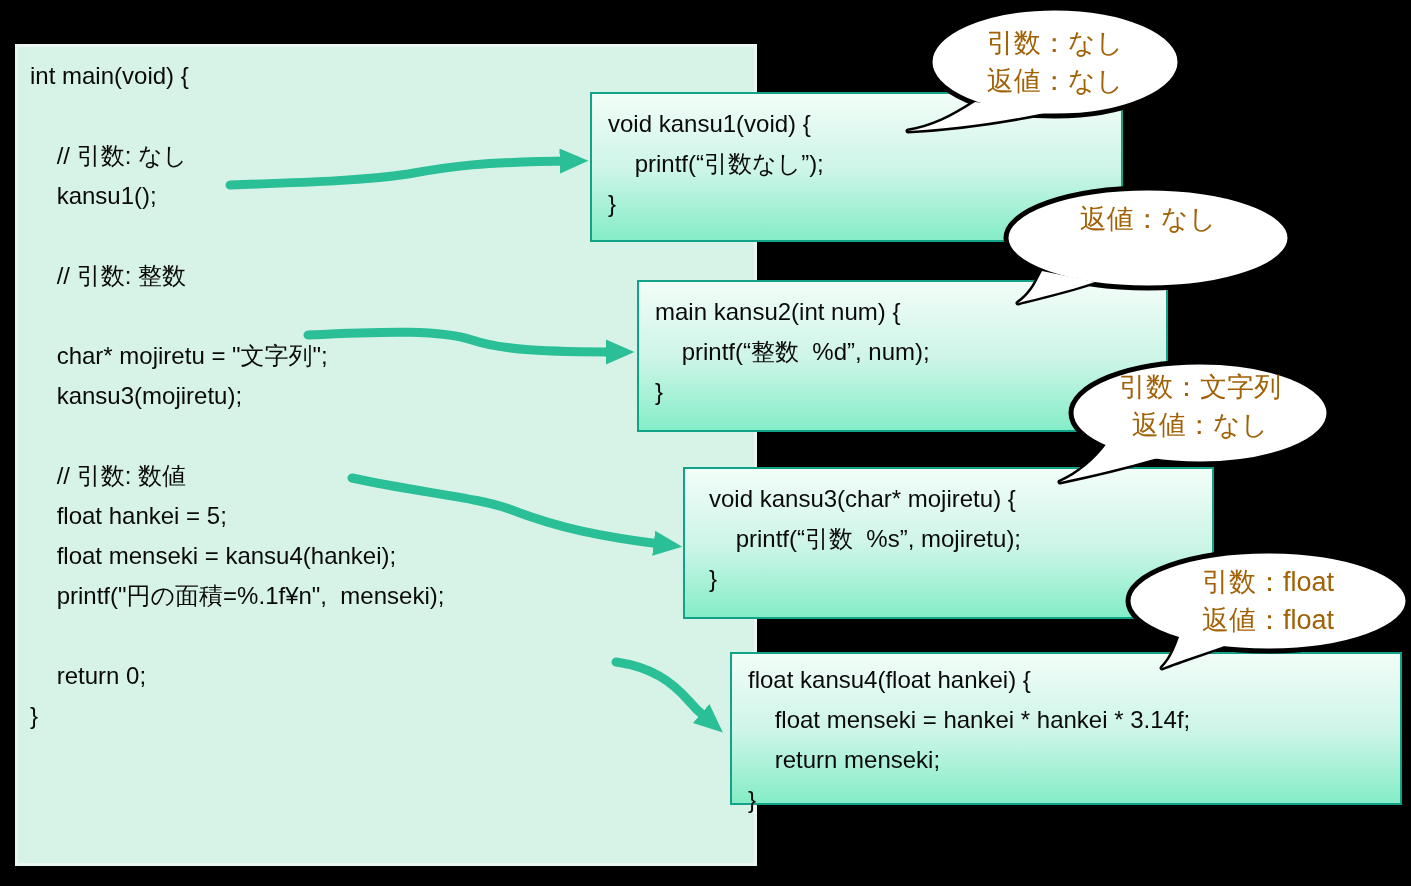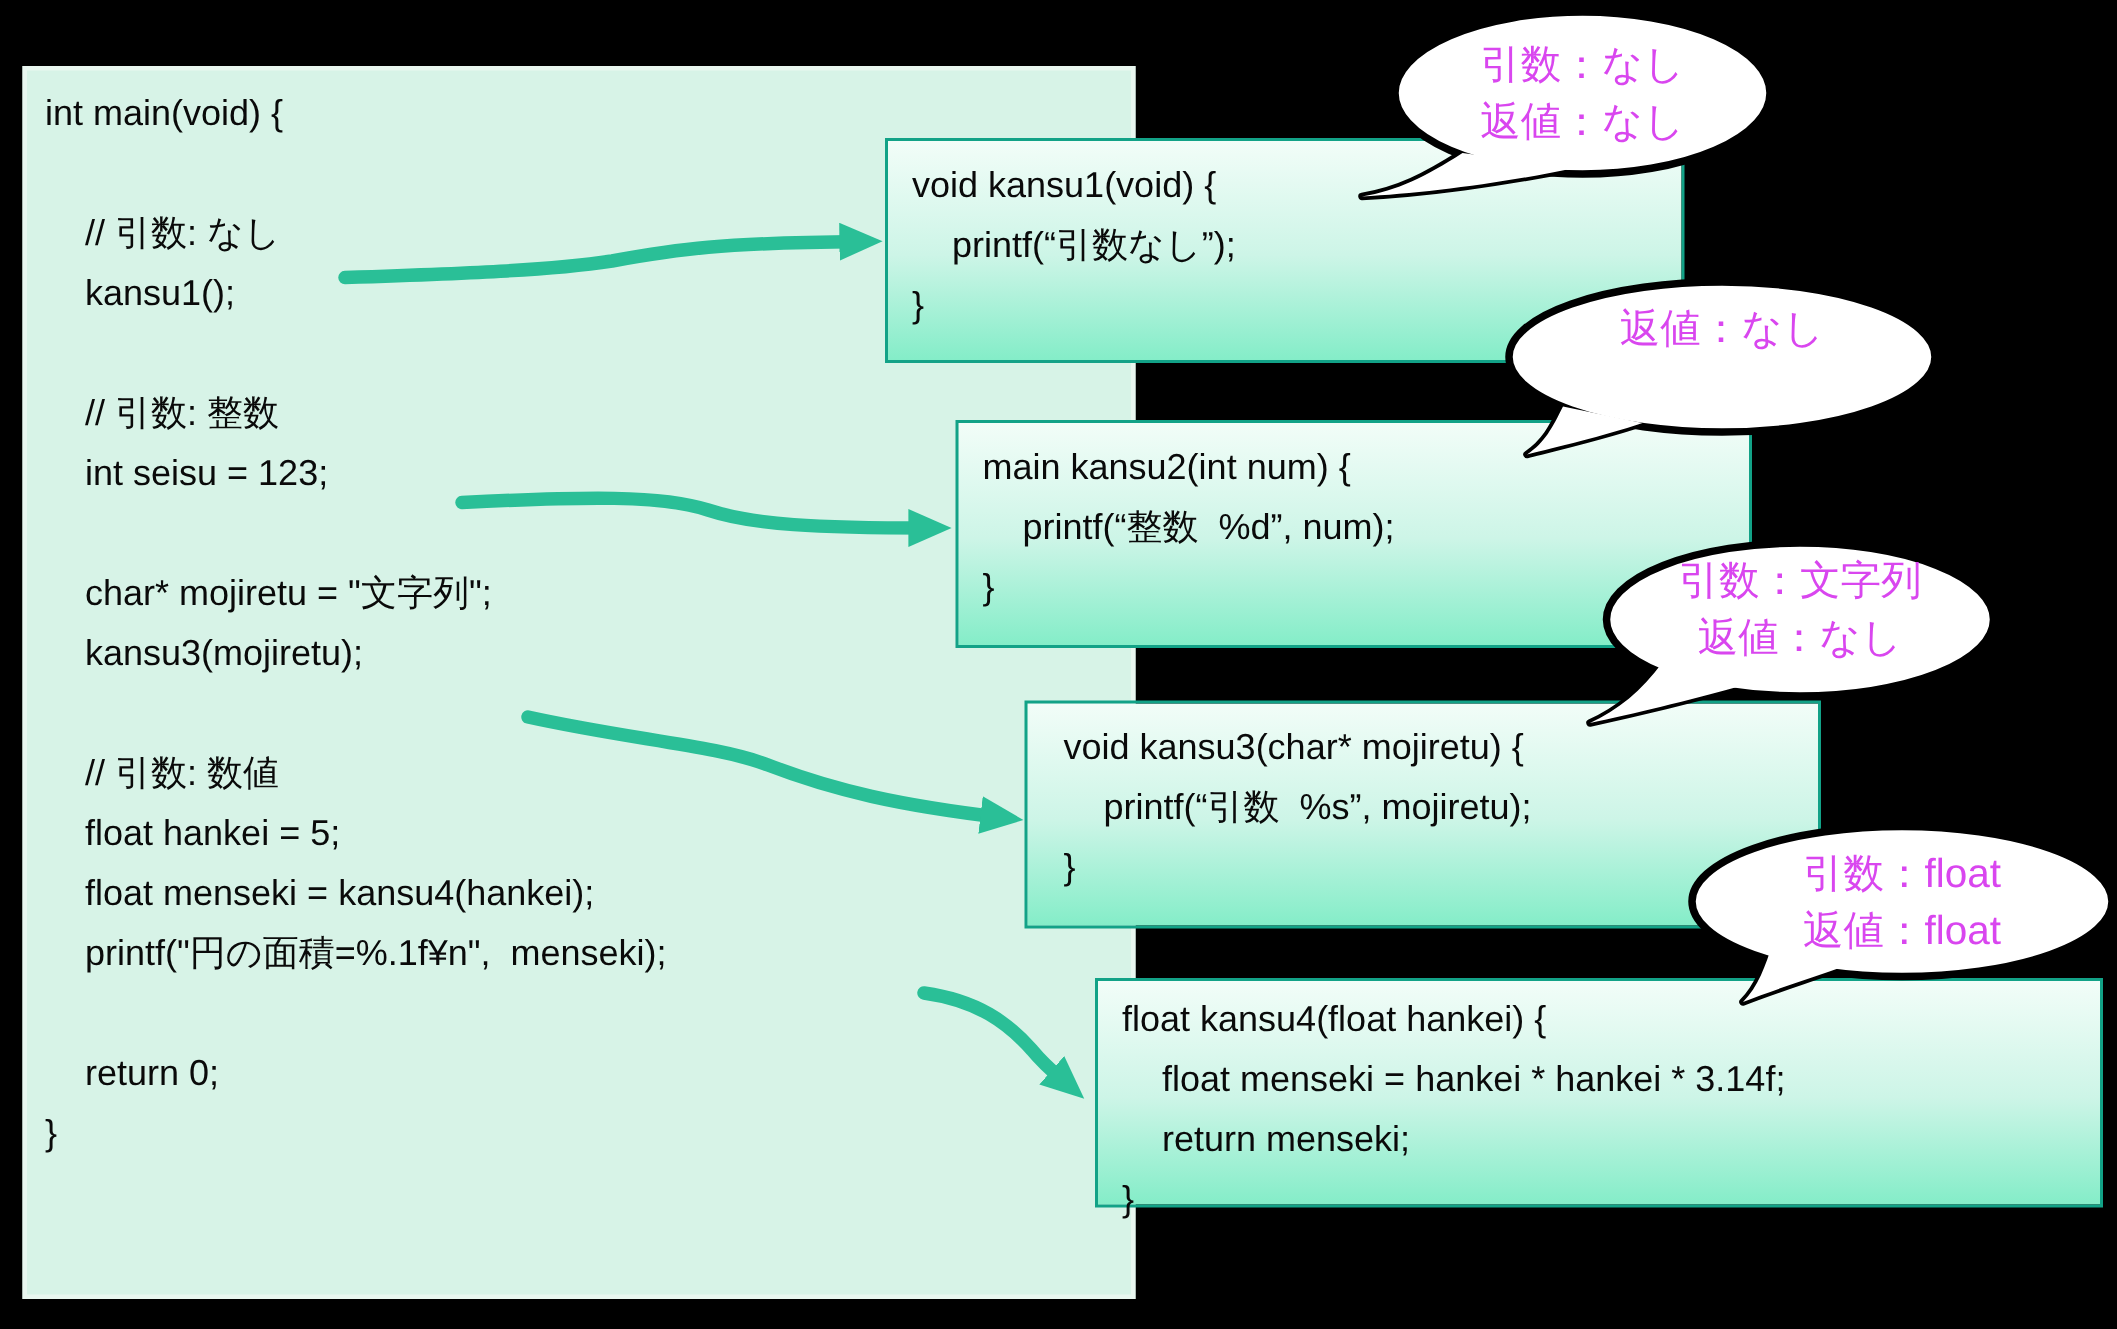--- a/index.html
+++ b/index.html
@@ -35,38 +35,37 @@
   .func-kansu2{left:637px;top:280px;width:531px;height:152px;}
   .func-kansu3{left:683px;top:467px;width:531px;height:152px;padding-left:24px;}
   .func-kansu4{left:730px;top:652px;width:672px;height:153px;padding-top:6px;}
   
   .arrows{left:0;top:0;width:1411px;height:886px;z-index:5;pointer-events:none;}
   
   .bubble{z-index:6;}
   .bubble svg{position:absolute;left:0;top:0;}
   .bubble-text{
     position:absolute;text-align:center;
-    font-size:27px;line-height:38px;color:#d946ef;
+    font-size:27px;line-height:38px;color:#a16207;
   }
   .bub1{left:850px;top:2px;width:335px;height:190px;}
   .bub2{left:940px;top:185px;width:360px;height:130px;}
   .bub3{left:1040px;top:358px;width:300px;height:135px;}
   .bub4{left:1120px;top:548px;width:292px;height:132px;}
 </style>
 </head>
 <body>
 
 <div class="abs main-box">
   <div class="code-line">int main(void) {</div>
   <div class="code-line"></div>
   <div class="code-line">    // 引数: なし</div>
   <div class="code-line">    kansu1();</div>
   <div class="code-line"></div>
   <div class="code-line">    // 引数: 整数</div>
-  <div class="code-line">    int seisu = 123;</div>
   <div class="code-line"></div>
   <div class="code-line">    char* mojiretu = "文字列";</div>
   <div class="code-line">    kansu3(mojiretu);</div>
   <div class="code-line"></div>
   <div class="code-line">    // 引数: 数値</div>
   <div class="code-line">    float hankei = 5;</div>
   <div class="code-line">    float menseki = kansu4(hankei);</div>
   <div class="code-line">    printf("円の面積=%.1f¥n",  menseki);</div>
   <div class="code-line"></div>
   <div class="code-line">    return 0;</div>

